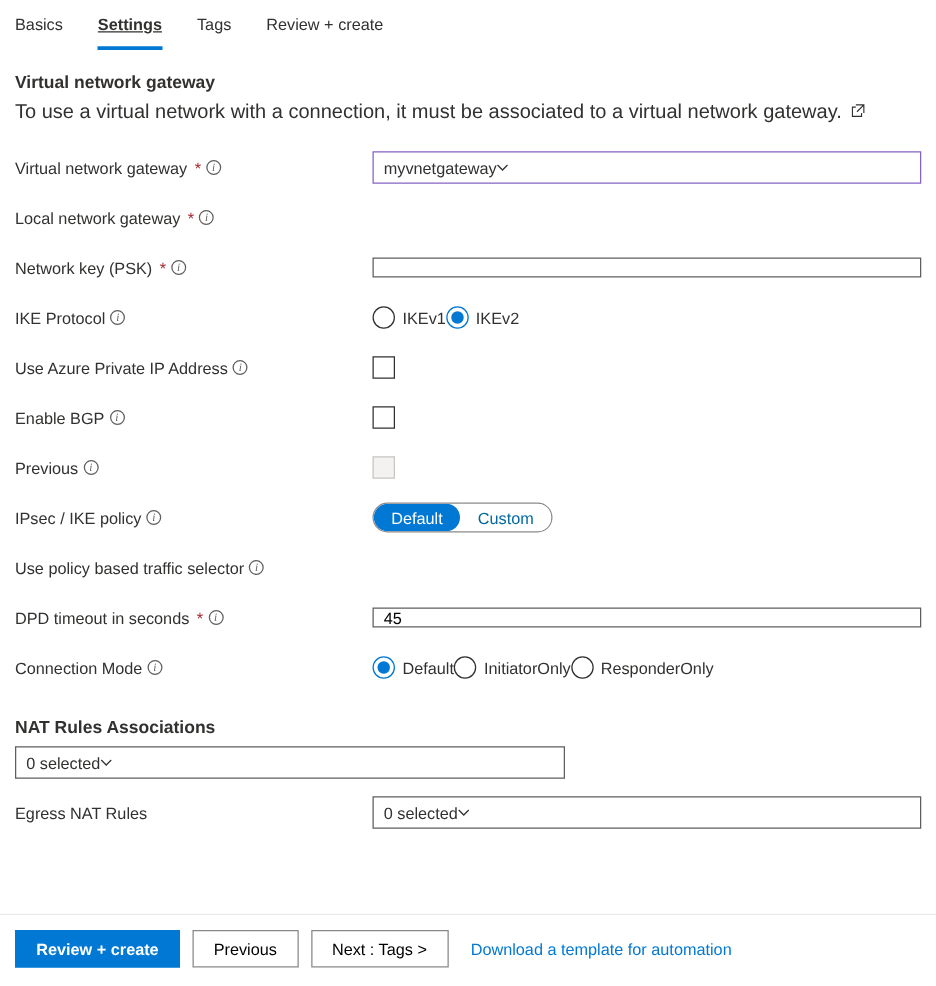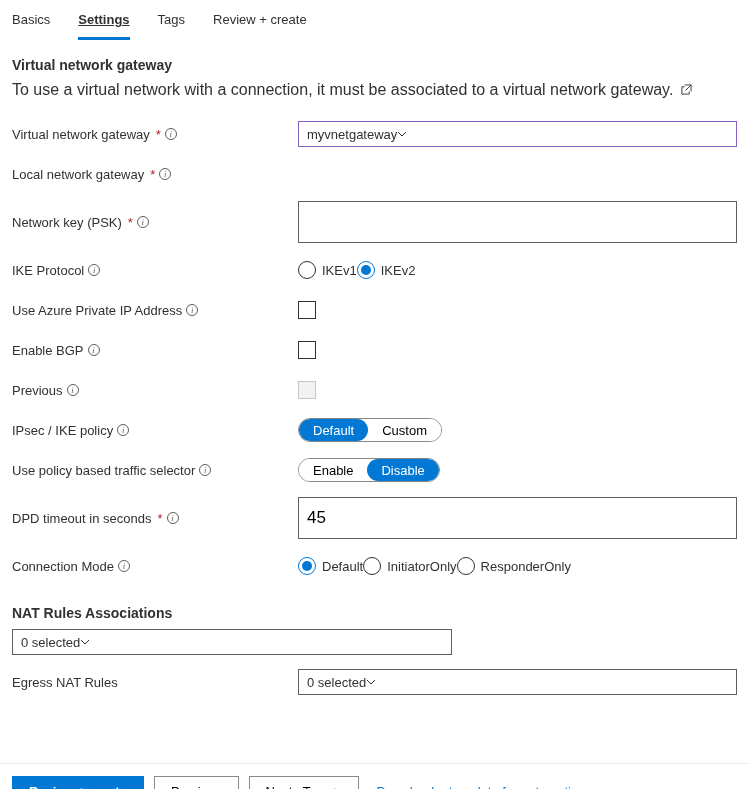--- a/index.html
+++ b/index.html
@@ -90,25 +90,25 @@
     background: #fff;
   }
   .dropdown.selected {
     border: 1px solid #8661c5;
   }
   .chev {
     width: 10px; height: 10px;
   }
   input[type=text] {
     width: 100%;
-    height: 42px;
+    height: 16px;
     border: 1px solid #605e5c;
     padding: 0 8px;
     font-family: inherit;
-    font-size: 17px;
+    font-size: 13px;
   }
   .radio-row {
     display: flex;
     gap: 0;
     align-items: center;
   }
   .radio {
     display: flex;
     align-items: center;
     gap: 6px;
@@ -149,21 +149,21 @@
     height: 24px;
     align-items: stretch;
   }
   .pill {
     padding: 0 14px;
     font-size: 13px;
     display: flex;
     align-items: center;
     cursor: pointer;
     background: #fff;
-    color: #000000;
+    color: #0369a1;
   }
   .pill.selected {
     background: #0078d4;
     color: #fff;
     border-radius: 14px;
   }
   .nat-section { margin-top: 26px; }
   .footer {
     margin-top: 42px;
     padding: 12px;
@@ -314,26 +314,20 @@
         <div class="pill">Custom</div>
       </div>
     </div>
   </div>
 
   <div class="row">
     <div class="label-col">
       <span>Use policy based traffic selector</span>
       <span class="info-icon">i</span>
     </div>
-    <div class="ctrl-col">
-      <div class="pill-group">
-        <div class="pill">Enable</div>
-        <div class="pill selected">Disable</div>
-      </div>
-    </div>
   </div>
 
   <div class="row">
     <div class="label-col">
       <span>DPD timeout in seconds</span>
       <span class="req">*</span>
       <span class="info-icon">i</span>
     </div>
     <div class="ctrl-col">
       <input type="text" value="45" style="">

